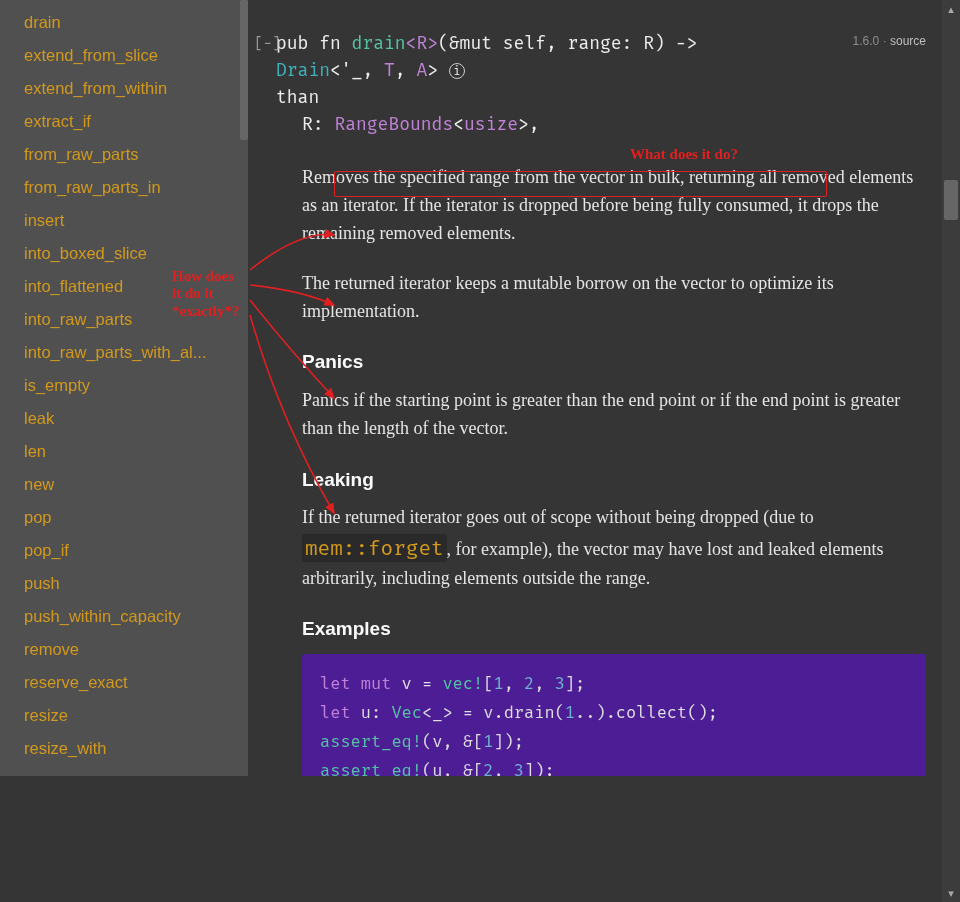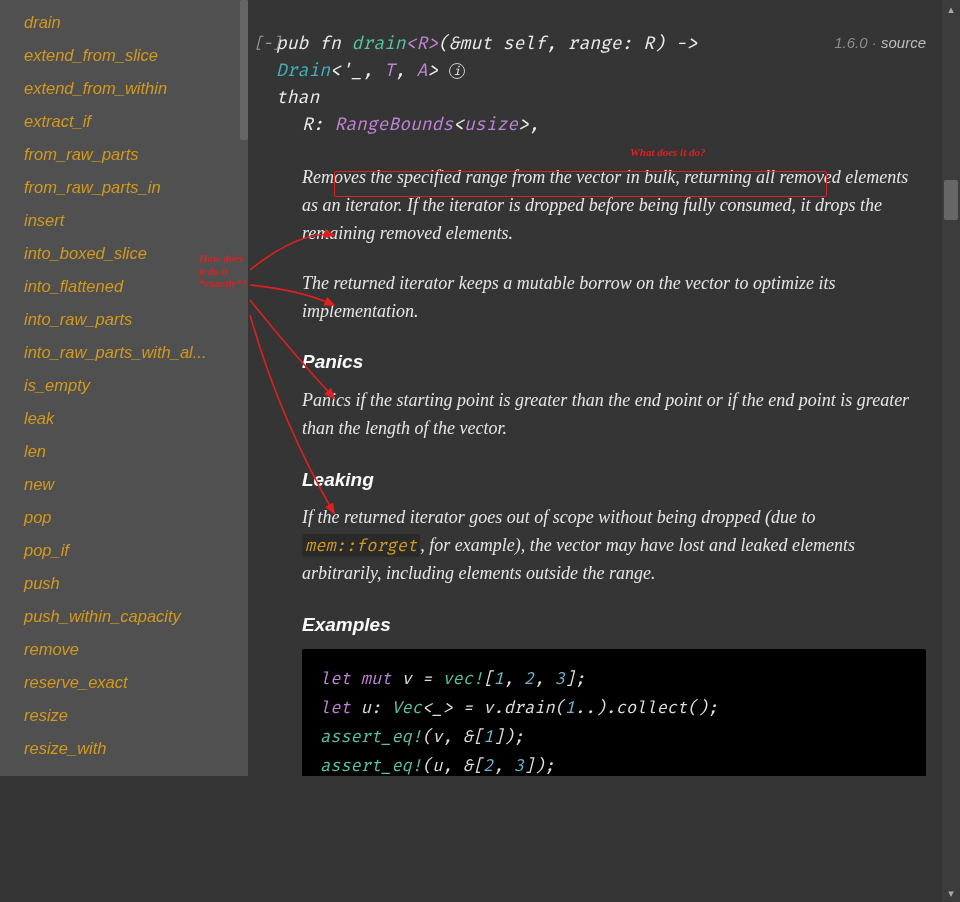--- a/index.html
+++ b/index.html
@@ -8,21 +8,20 @@
     background: #353535;
     color: #ddd;
     font-family: "Segoe UI", Arial, sans-serif;
     font-size: 15px;
     position: relative;
   }
   .page {
     display: flex;
     width: 960px;
     height: 776px;
-    font-style: italic;
   }
   .sidebar {
     width: 248px;
     background: #505050;
     padding: 6px 0 6px 0;
     overflow: hidden;
     position: relative;
   }
   .sidebar ul { list-style: none; }
   .sidebar li {
@@ -78,21 +77,21 @@
     font-size: 12px;
     line-height: 14px;
     text-align: center;
     vertical-align: 1px;
   }
   .since-src {
     position: absolute;
     right: 0;
     top: 2px;
     color: #8d8d8d;
-    font-size: 15px;
+    font-size: 12px;
     font-family: "Segoe UI", Arial, sans-serif;
   }
   .since-src .src { color: #bfbfbf; cursor: pointer; }
   .where-block { padding-left: 26px; }
 
   .docblock {
     font-family: Georgia, "Times New Roman", serif;
     font-size: 18px;
     line-height: 1.55;
     color: #e5e5e5;
@@ -106,46 +105,45 @@
     font-weight: 700;
     color: #fafafa;
     margin-bottom: 10px;
   }
   .docblock code.inline {
     font-family: "Fira Mono","Consolas",monospace;
     background: #2a2a2a;
     color: #d2991d;
     padding: 1px 3px;
     border-radius: 2px;
-    font-size: 17px;
+    font-size: 21px;
   }
 
   .codebox {
-    background: #000000;
+    background: #4c1d95;
     padding: 16px 18px;
     font-family: "Fira Mono","Consolas",monospace;
     font-size: 17px;
     line-height: 1.7;
     color: #dedede;
     border-radius: 2px;
     margin-top: 8px;
   }
   .c-kw { color: #c082d6; }
   .c-mac { color: #56c2a5; }
   .c-num { color: #6fb3d2; }
   .c-comment { color: #898989; }
 
   
   .annot {
     position: absolute;
     color: #e02020;
     font-family: Georgia, serif;
-    font-style: italic;
     font-weight: bold;
-    font-size: 11px;
+    font-size: 15px;
     pointer-events: none;
     white-space: nowrap;
   }
   .annot-box {
     position: absolute;
     border: 1.5px solid #e02020;
     border-radius: 2px;
     pointer-events: none;
   }
   svg.arrows {
@@ -254,21 +252,21 @@
 <div style="height:18px"></div>
 <div><span class="c-comment">// A point range clears the vector, like `clear(</span></div>
       </div>
     </div>
 
   </main>
 </div>
 
 <div class="annot-box" style="left:334px; top:171px; width:493px; height:26px;"></div>
 <div class="annot" style="left:630px; top:146px;">What does it do?</div>
-<div class="annot" style="left:172px; top:252px; line-height:1.15; text-align:left;margin-left:27px;">How does<br>it do it<br>*exactly*?</div>
+<div class="annot" style="left:172px; top:268px; line-height:1.15; text-align:left;">How does<br>it do it<br>*exactly*?</div>
 
 <svg class="arrows">
   <defs>
     <marker id="ah" markerWidth="8" markerHeight="8" refX="6" refY="3" orient="auto">
       <path d="M0,0 L7,3 L0,6 Z" fill="#e02020"></path>
     </marker>
   </defs>
   <path d="M250,270 Q300,230 334,235" stroke="#e02020" stroke-width="1.6" fill="none" marker-end="url(#ah)"></path>
   <path d="M250,285 Q300,290 334,305" stroke="#e02020" stroke-width="1.6" fill="none" marker-end="url(#ah)"></path>
   <path d="M250,300 Q290,350 334,398" stroke="#e02020" stroke-width="1.6" fill="none" marker-end="url(#ah)"></path>

